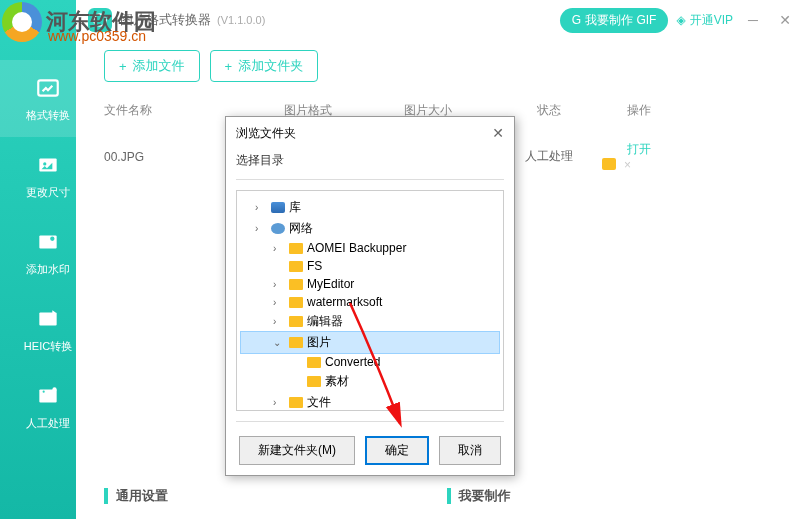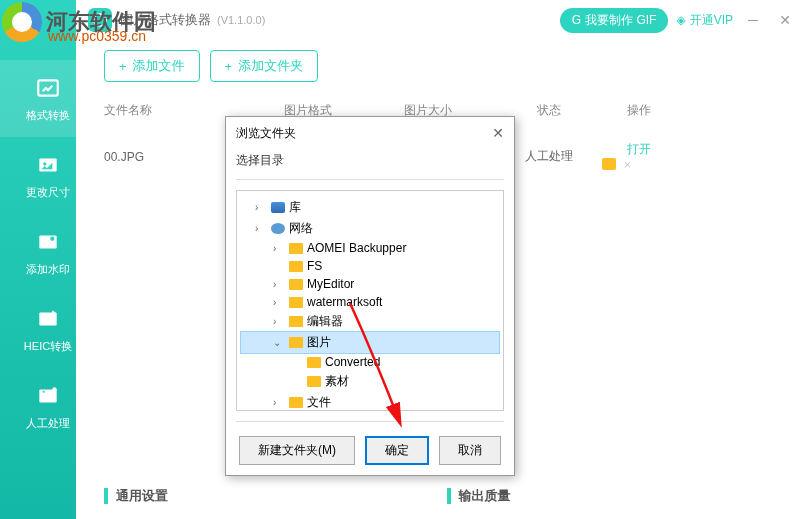--- a/index.html
+++ b/index.html
@@ -184,21 +184,21 @@
     </div>
   </div>
 
   <div class="bottom-section">
     <div class="section-block">
       <div class="section-bar"></div>
       <span class="section-title">通用设置</span>
     </div>
     <div class="section-block">
       <div class="section-bar"></div>
-      <span class="section-title">输出质量</span>
+      <span class="section-title">我要制作</span>
     </div>
   </div>
 </div>
 
 <div class="dialog-overlay">
   <div class="dialog">
     <div class="dialog-title">
       <span>浏览文件夹</span>
       <span class="dialog-close">✕</span>
     </div>

